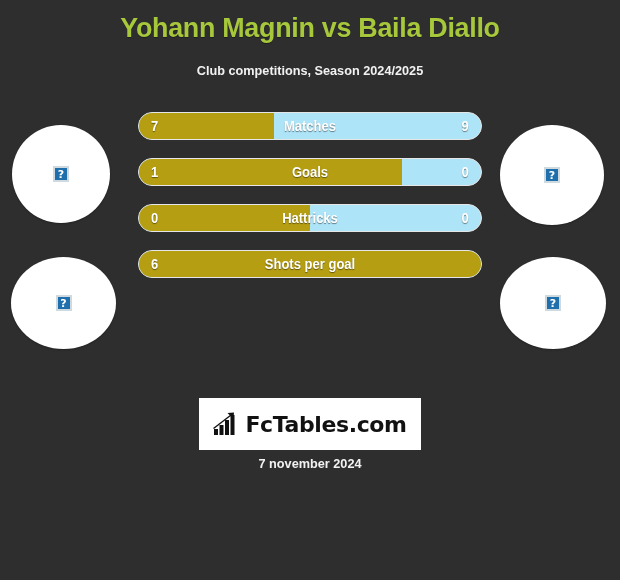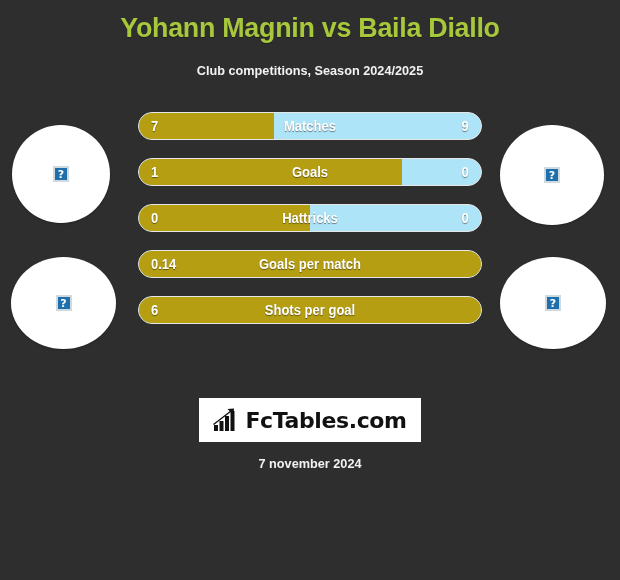--- a/index.html
+++ b/index.html
@@ -132,21 +132,21 @@
     right: 12px;
     transform-origin: right center;
   }
 
   
   .logo {
     position: absolute;
     left: 199px;
     top: 398px;
     width: 222px;
-    height: 44px;
+    height: 52px;
     background: #ffffff;
     display: flex;
     align-items: center;
     justify-content: center;
     gap: 6px;
   }
 
   .logo-text {
     color: #111111;
     font-size: 22px;
@@ -199,25 +199,20 @@
         <div class="bar-fill" style="width: 77%;"></div>
         <span class="vl">1</span>
         <span class="lbl">Goals</span>
         <span class="vr">0</span>
       </div>
       <div class="bar-row">
         <div class="bar-fill" style="width: 50%;"></div>
         <span class="vl">0</span>
         <span class="lbl">Hattricks</span>
         <span class="vr">0</span>
-      </div>
-      <div class="bar-row">
-        <div class="bar-fill" style="width: 100%;"></div>
-        <span class="vl">0.14</span>
-        <span class="lbl">Goals per match</span>
       </div>
       <div class="bar-row">
         <div class="bar-fill" style="width: 100%;"></div>
         <span class="vl">6</span>
         <span class="lbl">Shots per goal</span>
       </div>
     </div>
 </div>
 
 <div class="logo">

